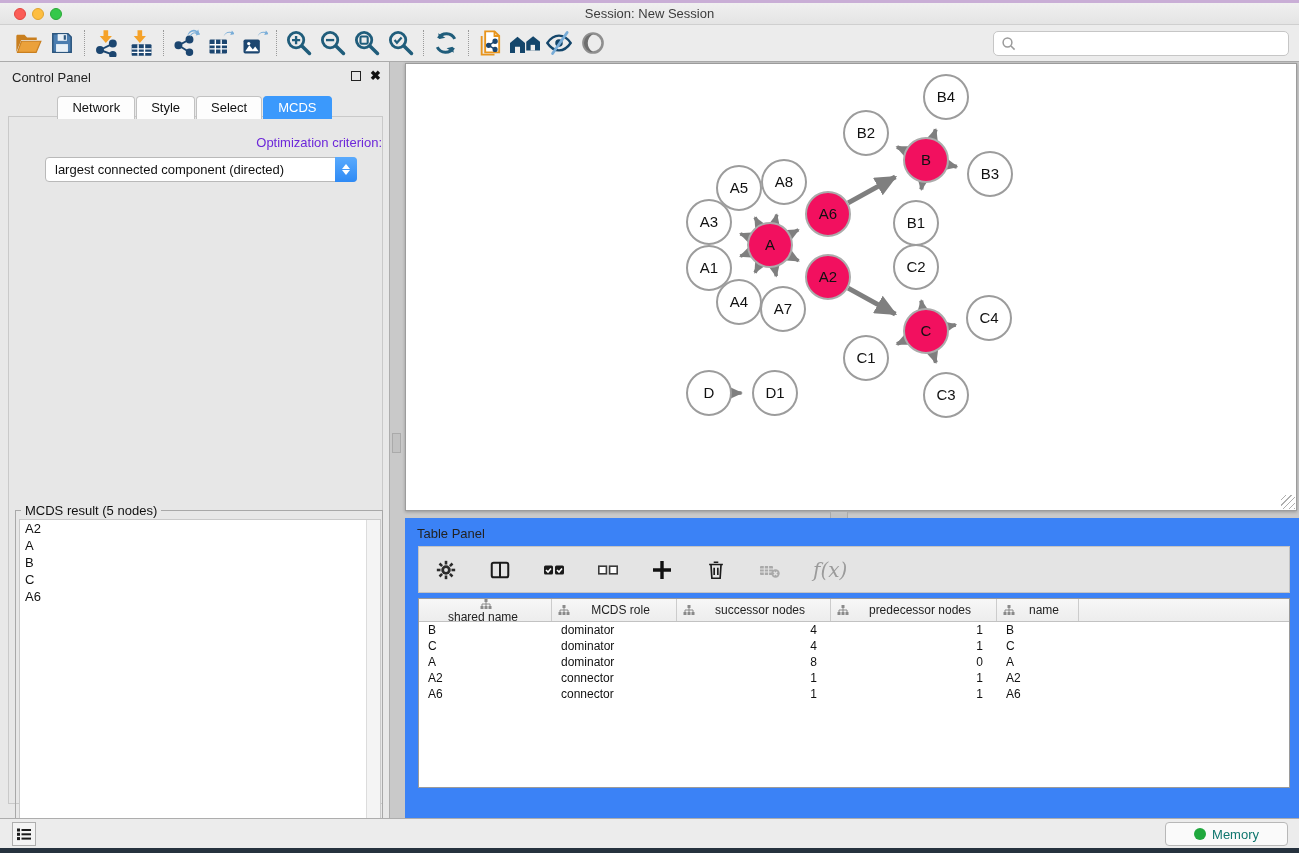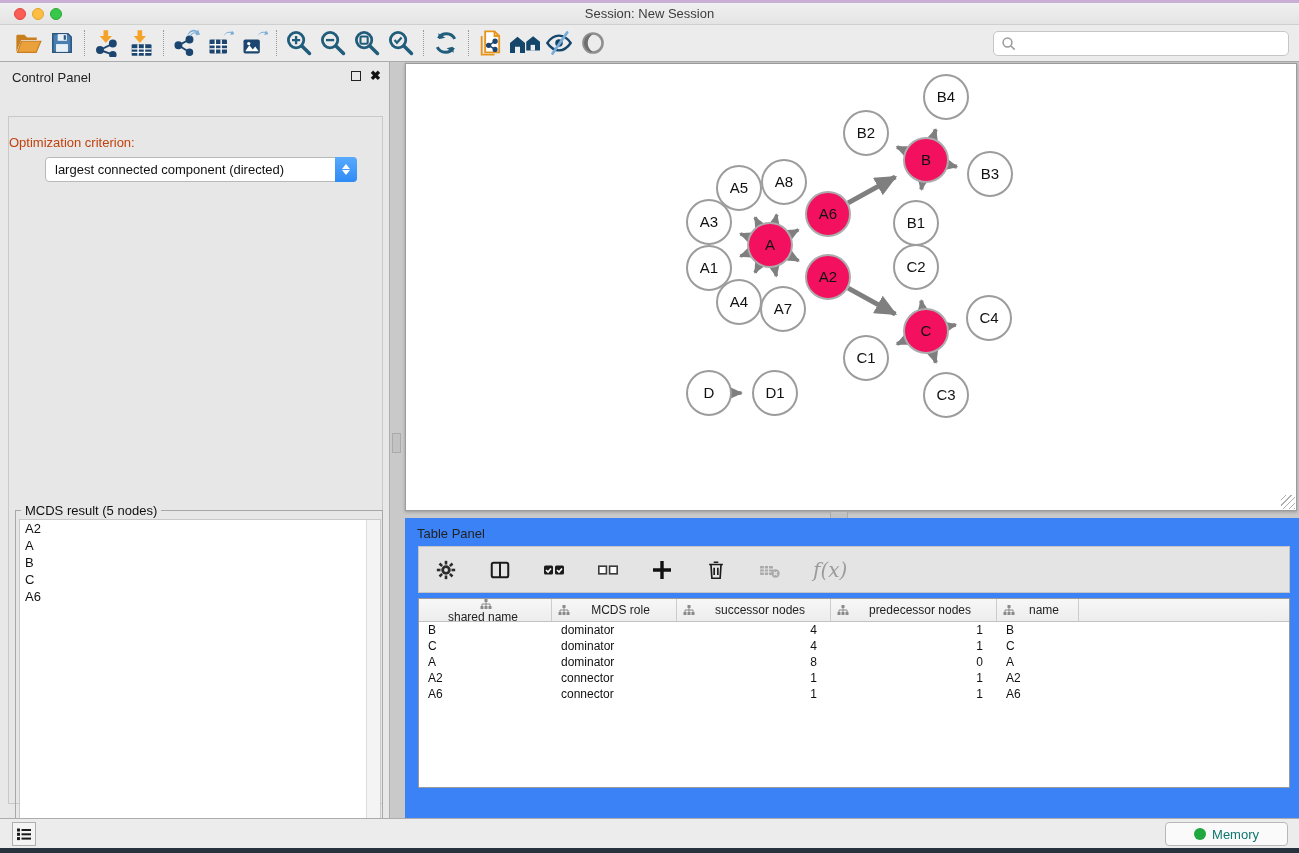--- a/index.html
+++ b/index.html
@@ -28,21 +28,21 @@
   .panel-title { position:absolute; left:12px; top:8px; font-size:13px; color:#222; }
   .panel-btns { position:absolute; right:8px; top:8px; display:flex; gap:9px; align-items:center; }
   .float-btn { width:10px; height:10px; border:1.6px solid #222; display:inline-block; }
   .close-btn { font-size:13px; font-weight:bold; color:#111; line-height:12px; }
 
   .cp-tabs { position:absolute; left:0; top:34px; width:100%; display:flex; justify-content:center; gap:1px; z-index:2; }
   .cp-tab { padding:3px 14px 4px; background:#FDFDFD; border:1px solid #C2C2C2; border-bottom:none; border-radius:4px 4px 0 0; font-size:13px; color:#111; }
   .cp-tab.active { background:#3B99FC; color:#FFF; border-color:#3B99FC; }
 
   .cp-body { position:absolute; left:8px; top:54px; width:375px; height:688px; background:#E7E7E7; border:1px solid #C9C9C9; }
-  .opt-label { text-align:left; margin-top:18px; font-size:13px; color:#c2410c; }
+  .opt-label { text-align:right; margin-top:18px; font-size:13px; color:#6d28d9; }
   .dropdown { position:absolute; left:36px; top:40px; width:312px; height:25px; background:#FFF; border:1px solid #B9B9B9; border-radius:4px; display:flex; align-items:center; }
   .dropdown-text { flex:1; padding-left:9px; font-size:13px; color:#111; white-space:nowrap; overflow:hidden; }
   .dropdown-stepper { width:22px; height:25px; margin:-1px; background:linear-gradient(#59AAFD,#2E8AF5); border-radius:0 4px 4px 0; display:flex; flex-direction:column; align-items:center; justify-content:center; gap:1px; }
   .chev { width:0; height:0; border-left:4px solid transparent; border-right:4px solid transparent; }
   .chev.up { border-bottom:5px solid #FFF; }
   .chev.down { border-top:5px solid #FFF; }
   .cp-buttons { position:absolute; left:0; top:74px; width:100%; display:flex; justify-content:center; gap:14px; }
   .btn { background:linear-gradient(#FFFFFF,#F3F3F3); border:1px solid #BDBDBD; border-radius:5px; padding:4px 16px; font-size:13px; color:#111; }
 
   .result-group { position:absolute; left:6px; top:393px; width:368px; height:341px; border:1px solid #A8A8A8; }
@@ -259,20 +259,26 @@
 </div>
 
 <div class="control-panel">
   <div class="panel-header">
     <span class="panel-title">Control Panel</span>
     <span class="panel-btns">
       <span class="float-btn"></span>
       <span class="close-btn">✖</span>
     </span>
   </div>
+  <div class="cp-tabs" id="cp-tabs">
+      <div class="cp-tab">Network</div>
+      <div class="cp-tab">Style</div>
+      <div class="cp-tab">Select</div>
+      <div class="cp-tab active">MCDS</div>
+    </div>
   <div class="cp-body">
     <div class="opt-label">Optimization criterion:</div>
     <div class="dropdown">
       <span class="dropdown-text">largest connected component (directed)</span>
       <span class="dropdown-stepper">
           <span class="chev up"></span>
           <span class="chev down"></span>
         </span>
     </div>
     <div class="result-group">

